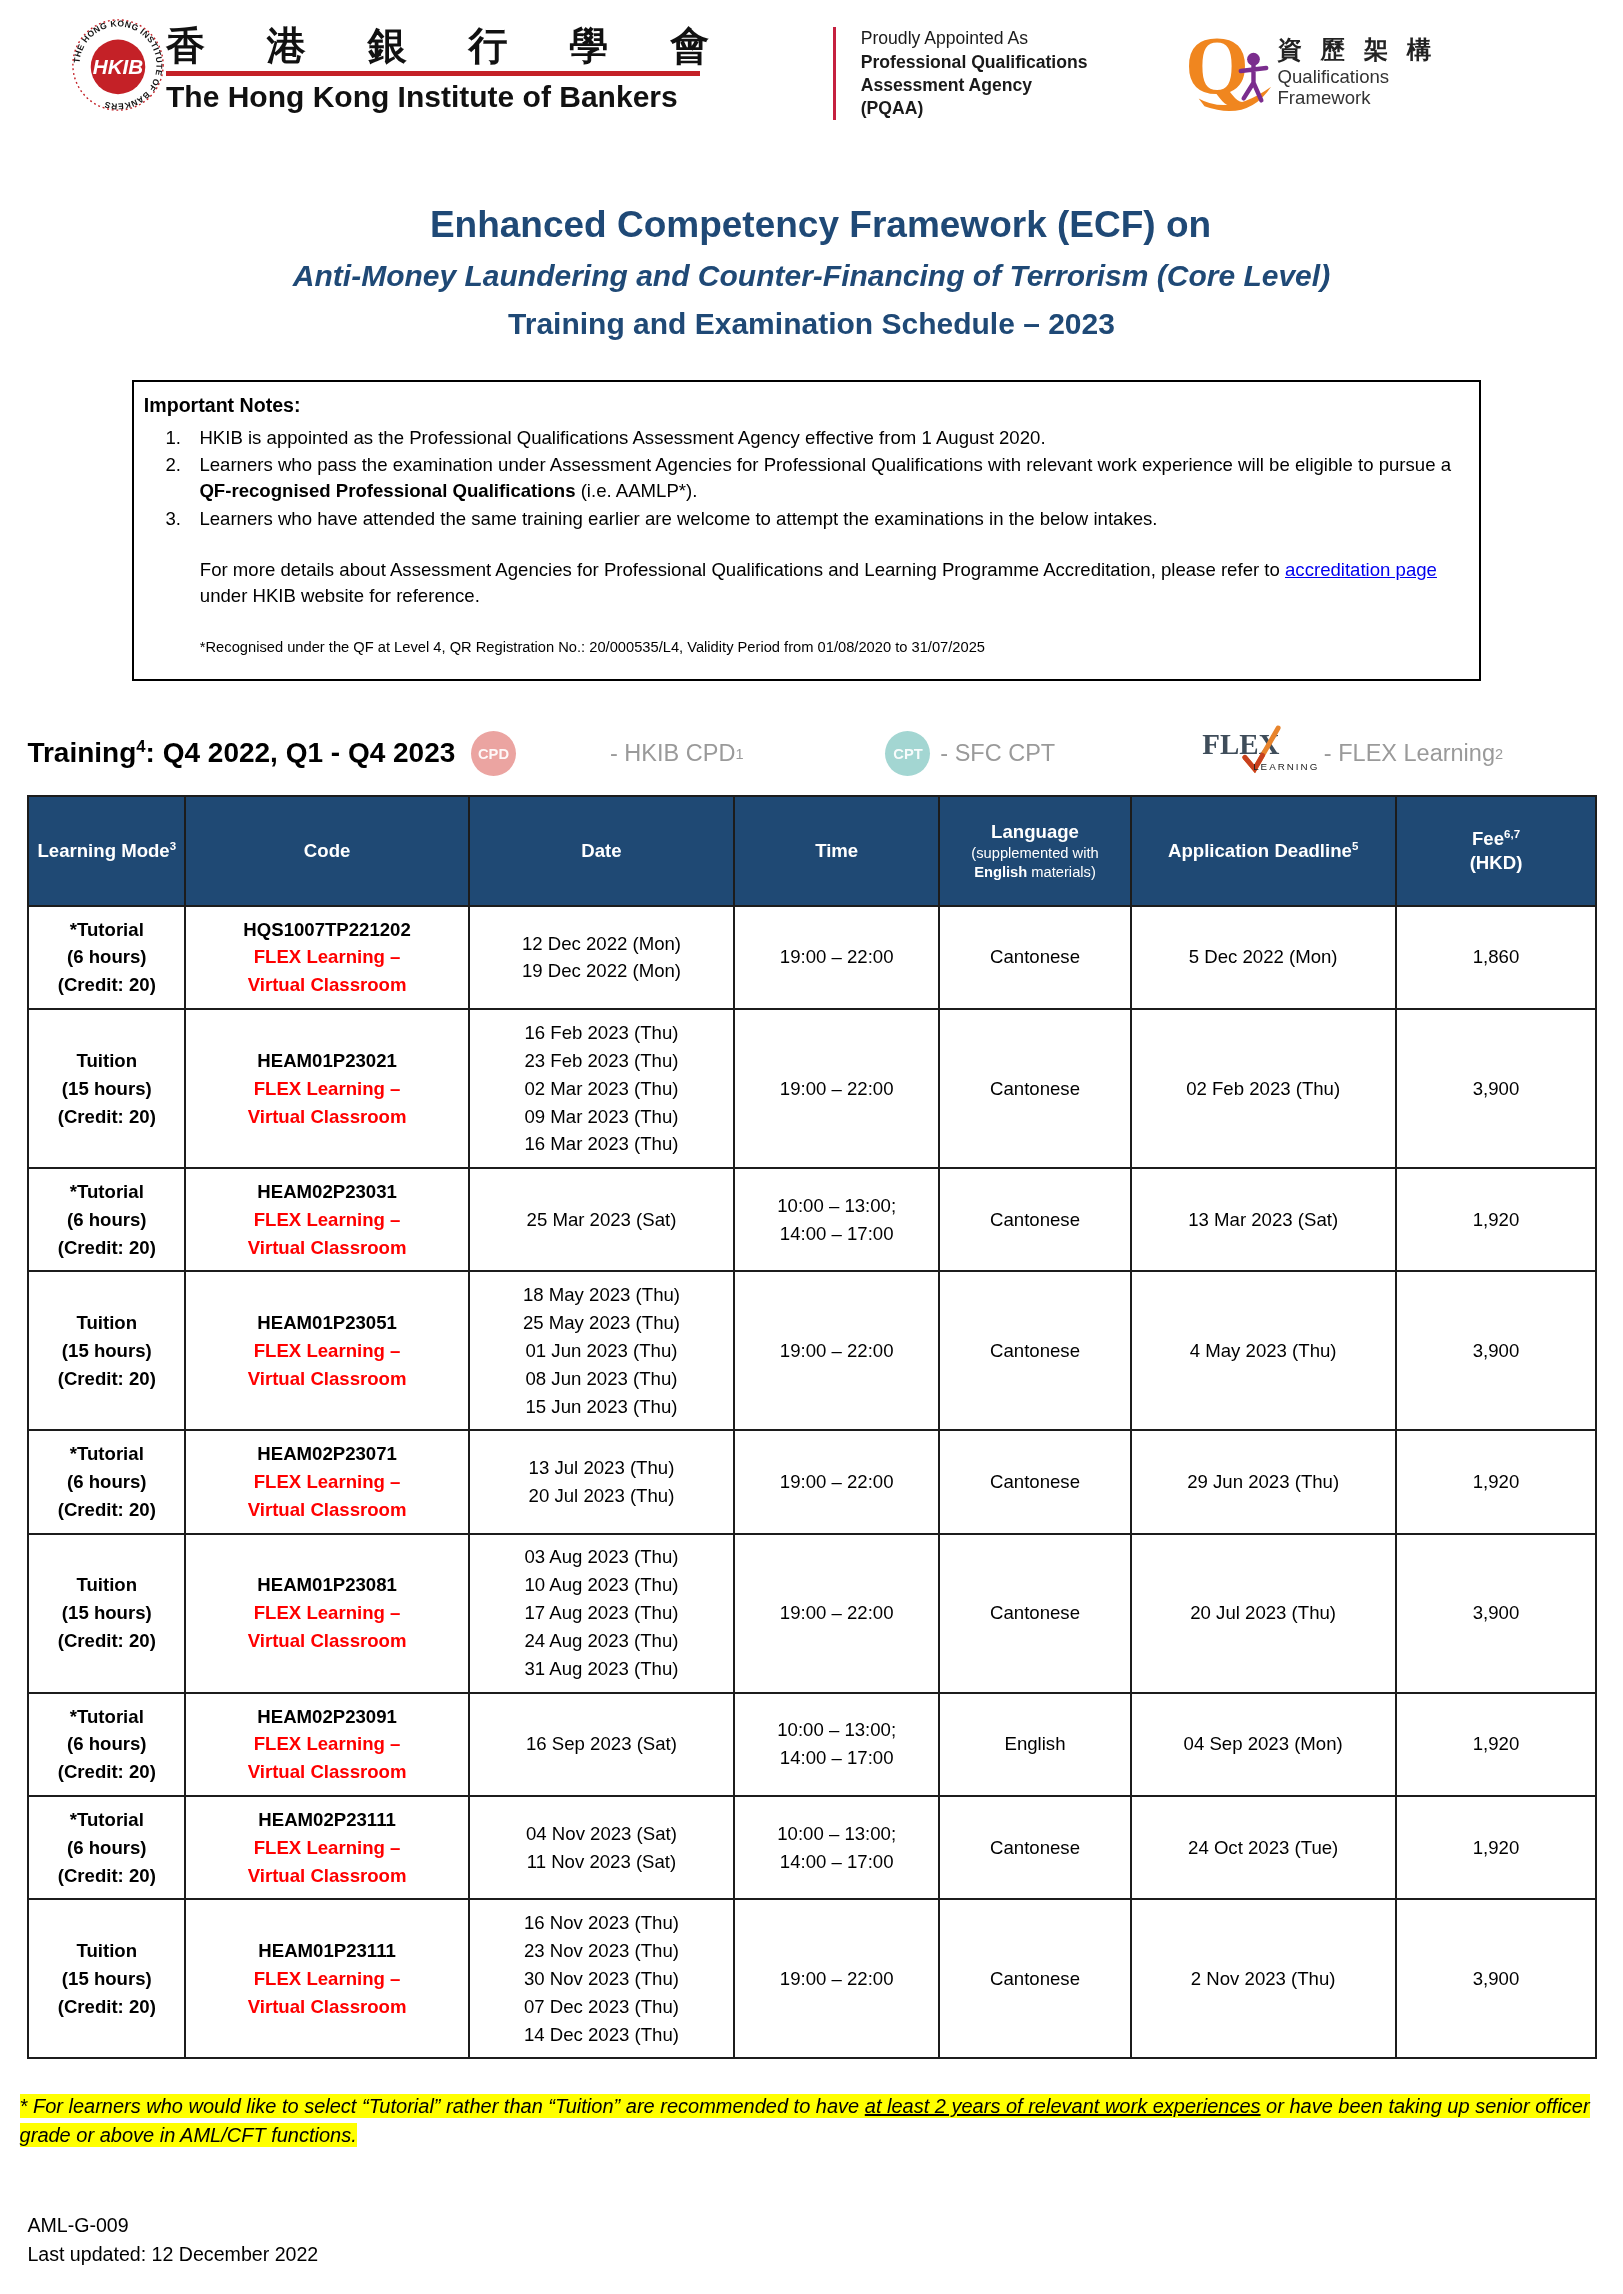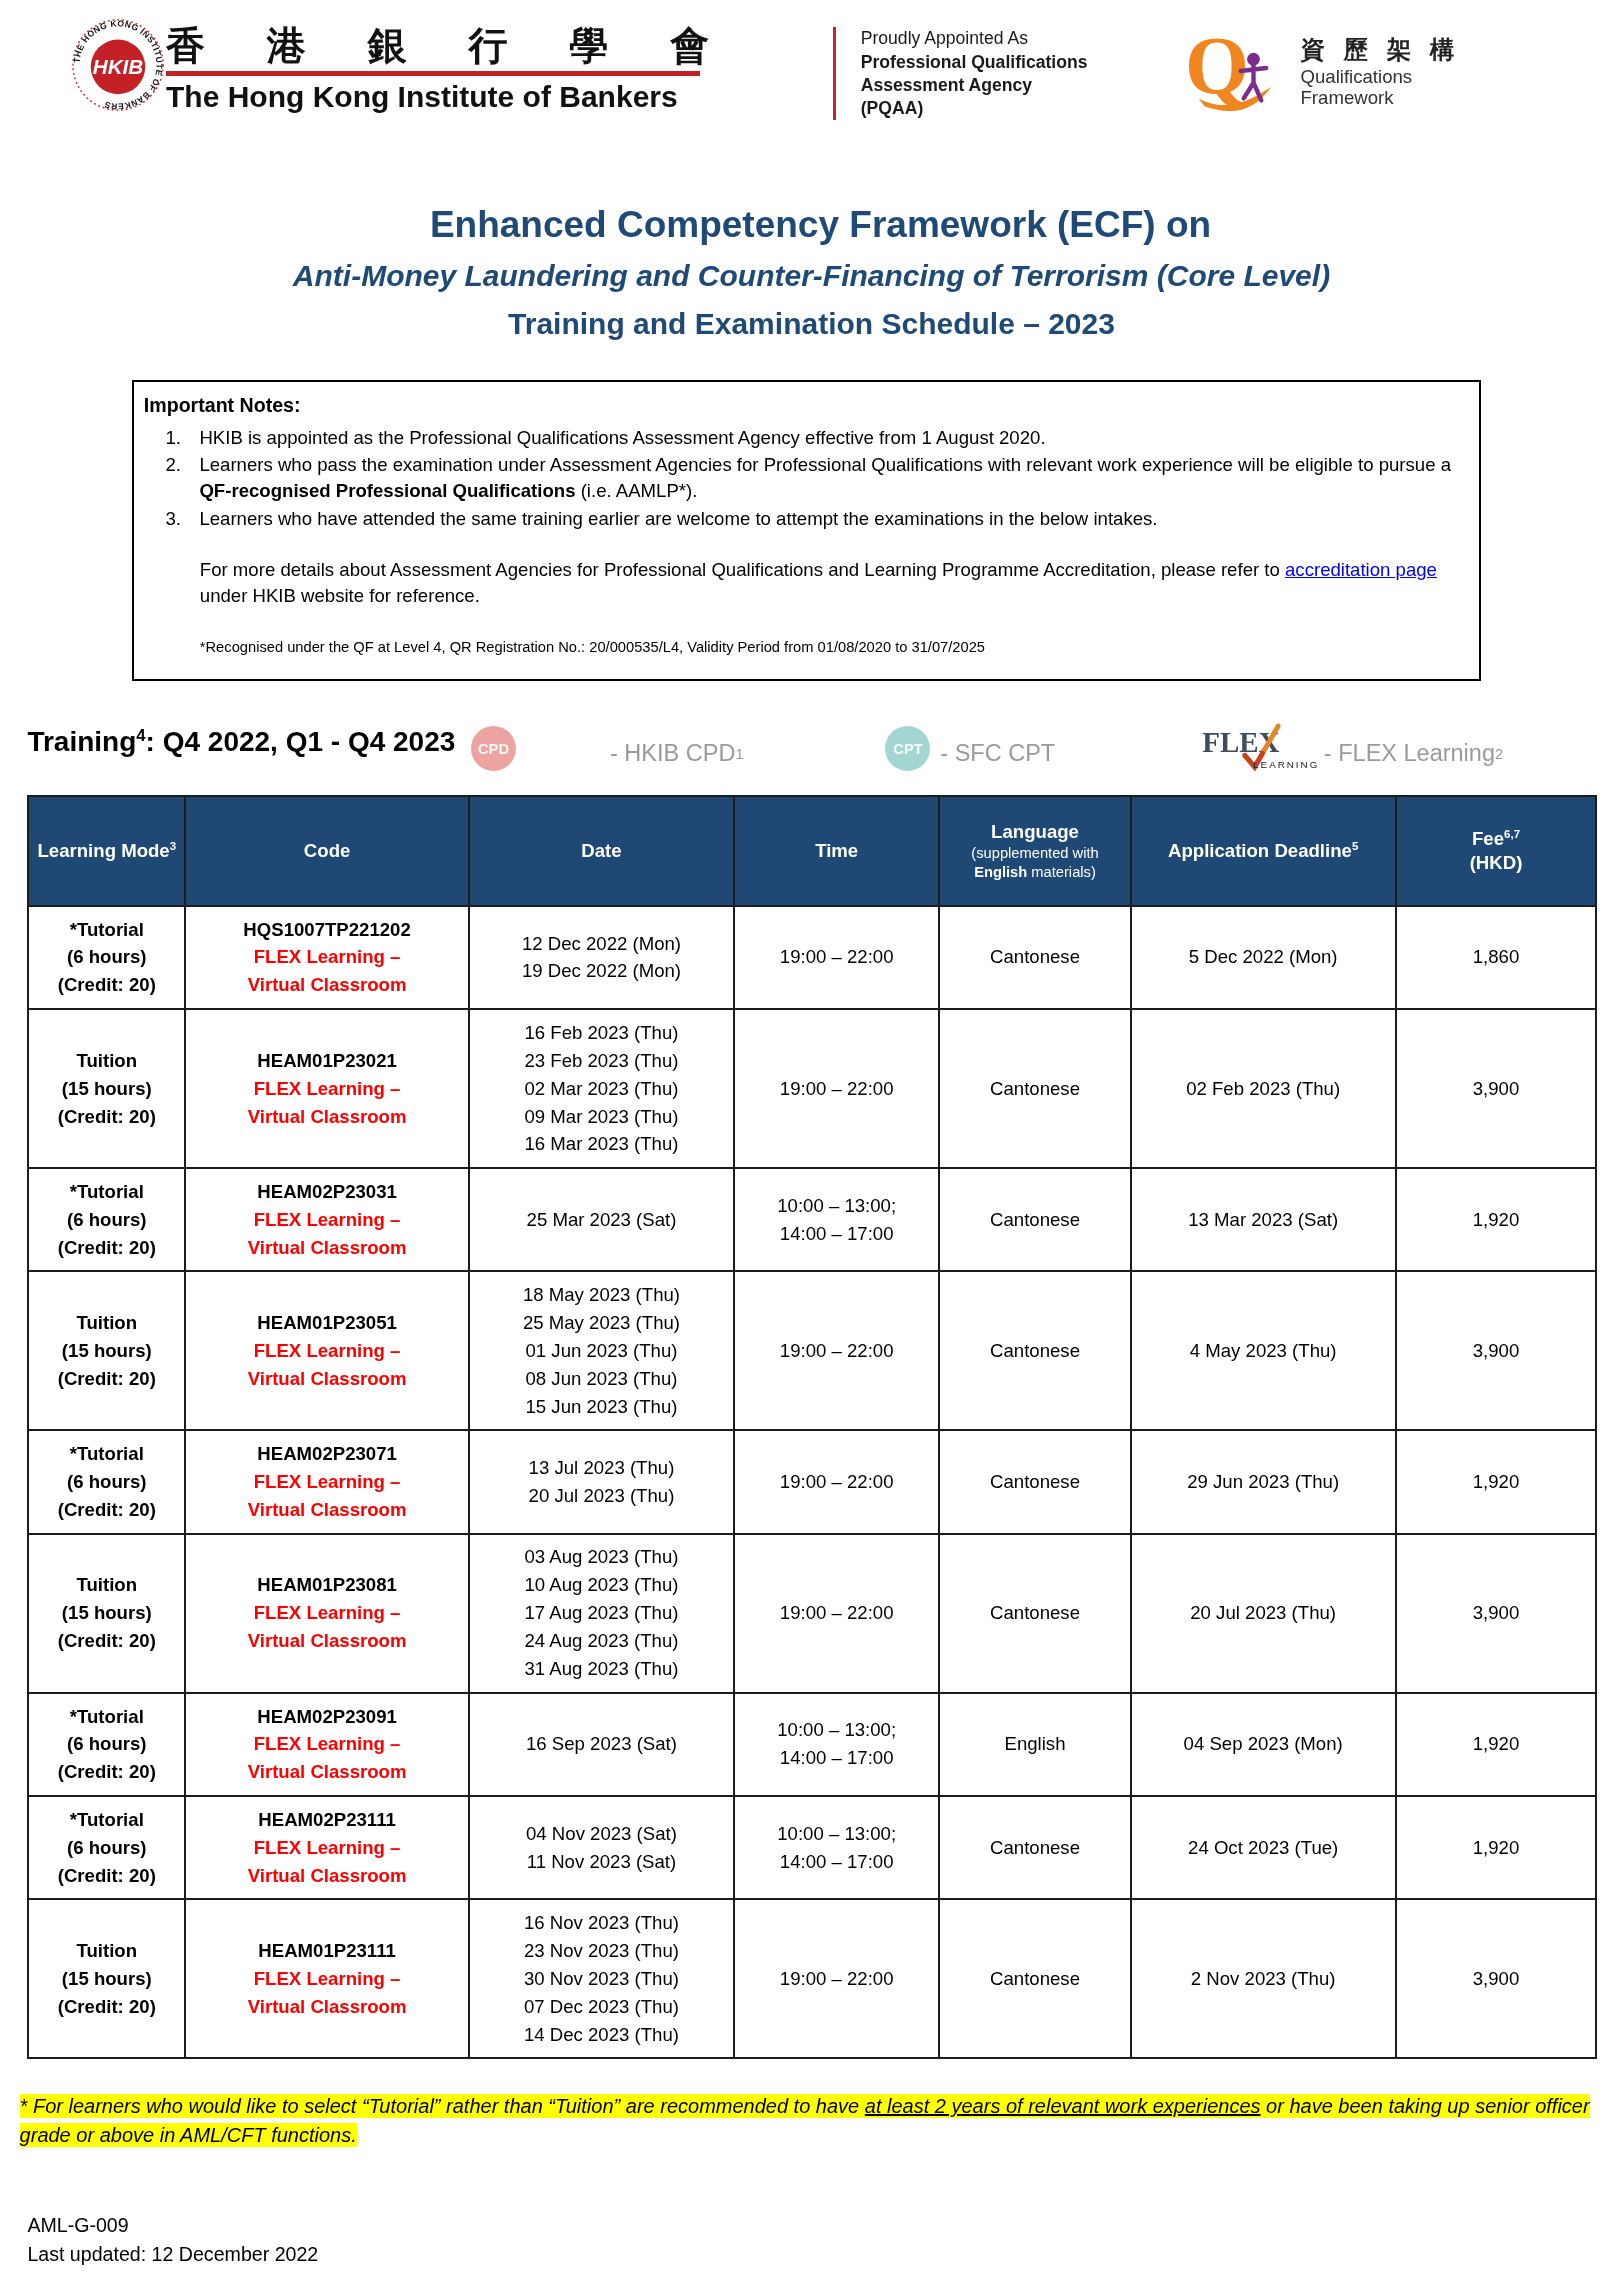--- a/index.html
+++ b/index.html
@@ -36,21 +36,21 @@
   .pqaa {
     margin-left: 98px; margin-top: 13.7px;
     border-left: 3.9px solid #C5203F;
     padding-left: 25px;
     font-size: 17.6px; line-height: 1.32; color: #1a1a1a;
     flex: 0 0 auto;
   }
   .pqaa .b { font-weight: bold; }
 
   .qf { display: flex; align-items: center; margin-left: 93px; margin-top: 5.9px; }
-  .qf-text { margin-left: 24px; }
+  .qf-text { margin-left: 1px; }
   .qf-cn { font-size: 24.5px; font-weight: bold; letter-spacing: 5.9px; color: #222; white-space: nowrap; }
   .qf-en { font-size: 18.6px; color: #333; line-height: 1.15; }
 
   
   .doc-title { text-align: center; margin-top: 63px; color: #1F4976; }
   .doc-title .t1 { font-size: 37px; font-weight: bold; padding-left: 18px; }
   .doc-title .t2 { font-size: 30px; font-weight: bold; font-style: italic; margin-top: 13.7px; }
   .doc-title .t3 { font-size: 30px; font-weight: bold; margin-top: 13.7px; }
 
   
@@ -63,21 +63,21 @@
   .notes-heading { text-align: left; font-weight: bold; font-size: 19.6px; margin-bottom: 5.9px; }
   .note-item { display: flex; margin-top: 2px; }
   .note-num { width: 34px; text-align: left; flex: 0 0 auto; margin-left: 21.6px; }
   .note-text { flex: 1; }
   .note-more { margin: 25.5px 0 0 56px; }
   .note-link { color: #0000EE; text-decoration: underline; cursor: pointer; }
   .note-qf { margin: 29px 0 0 56px; font-size: 14.7px; }
 
   
   .training-line {
-    display: flex; 
+    display: flex; align-items: center;
     margin: 45px 0 0 27.4px;
     height: 55px;
   }
   .training-title { font-size: 28px; font-weight: bold; color: #000; white-space: nowrap; }
   .training-title sup { font-size: 16.7px; }
   .legend-item { display: flex; align-items: center; color: #9a9a9a; font-size: 23.5px; white-space: nowrap; }
   .legend-sep { margin: 0 0 0 9.8px; }
   .badge {
     width: 45px; height: 45px; border-radius: 50%;
     display: inline-flex; align-items: center; justify-content: center;

